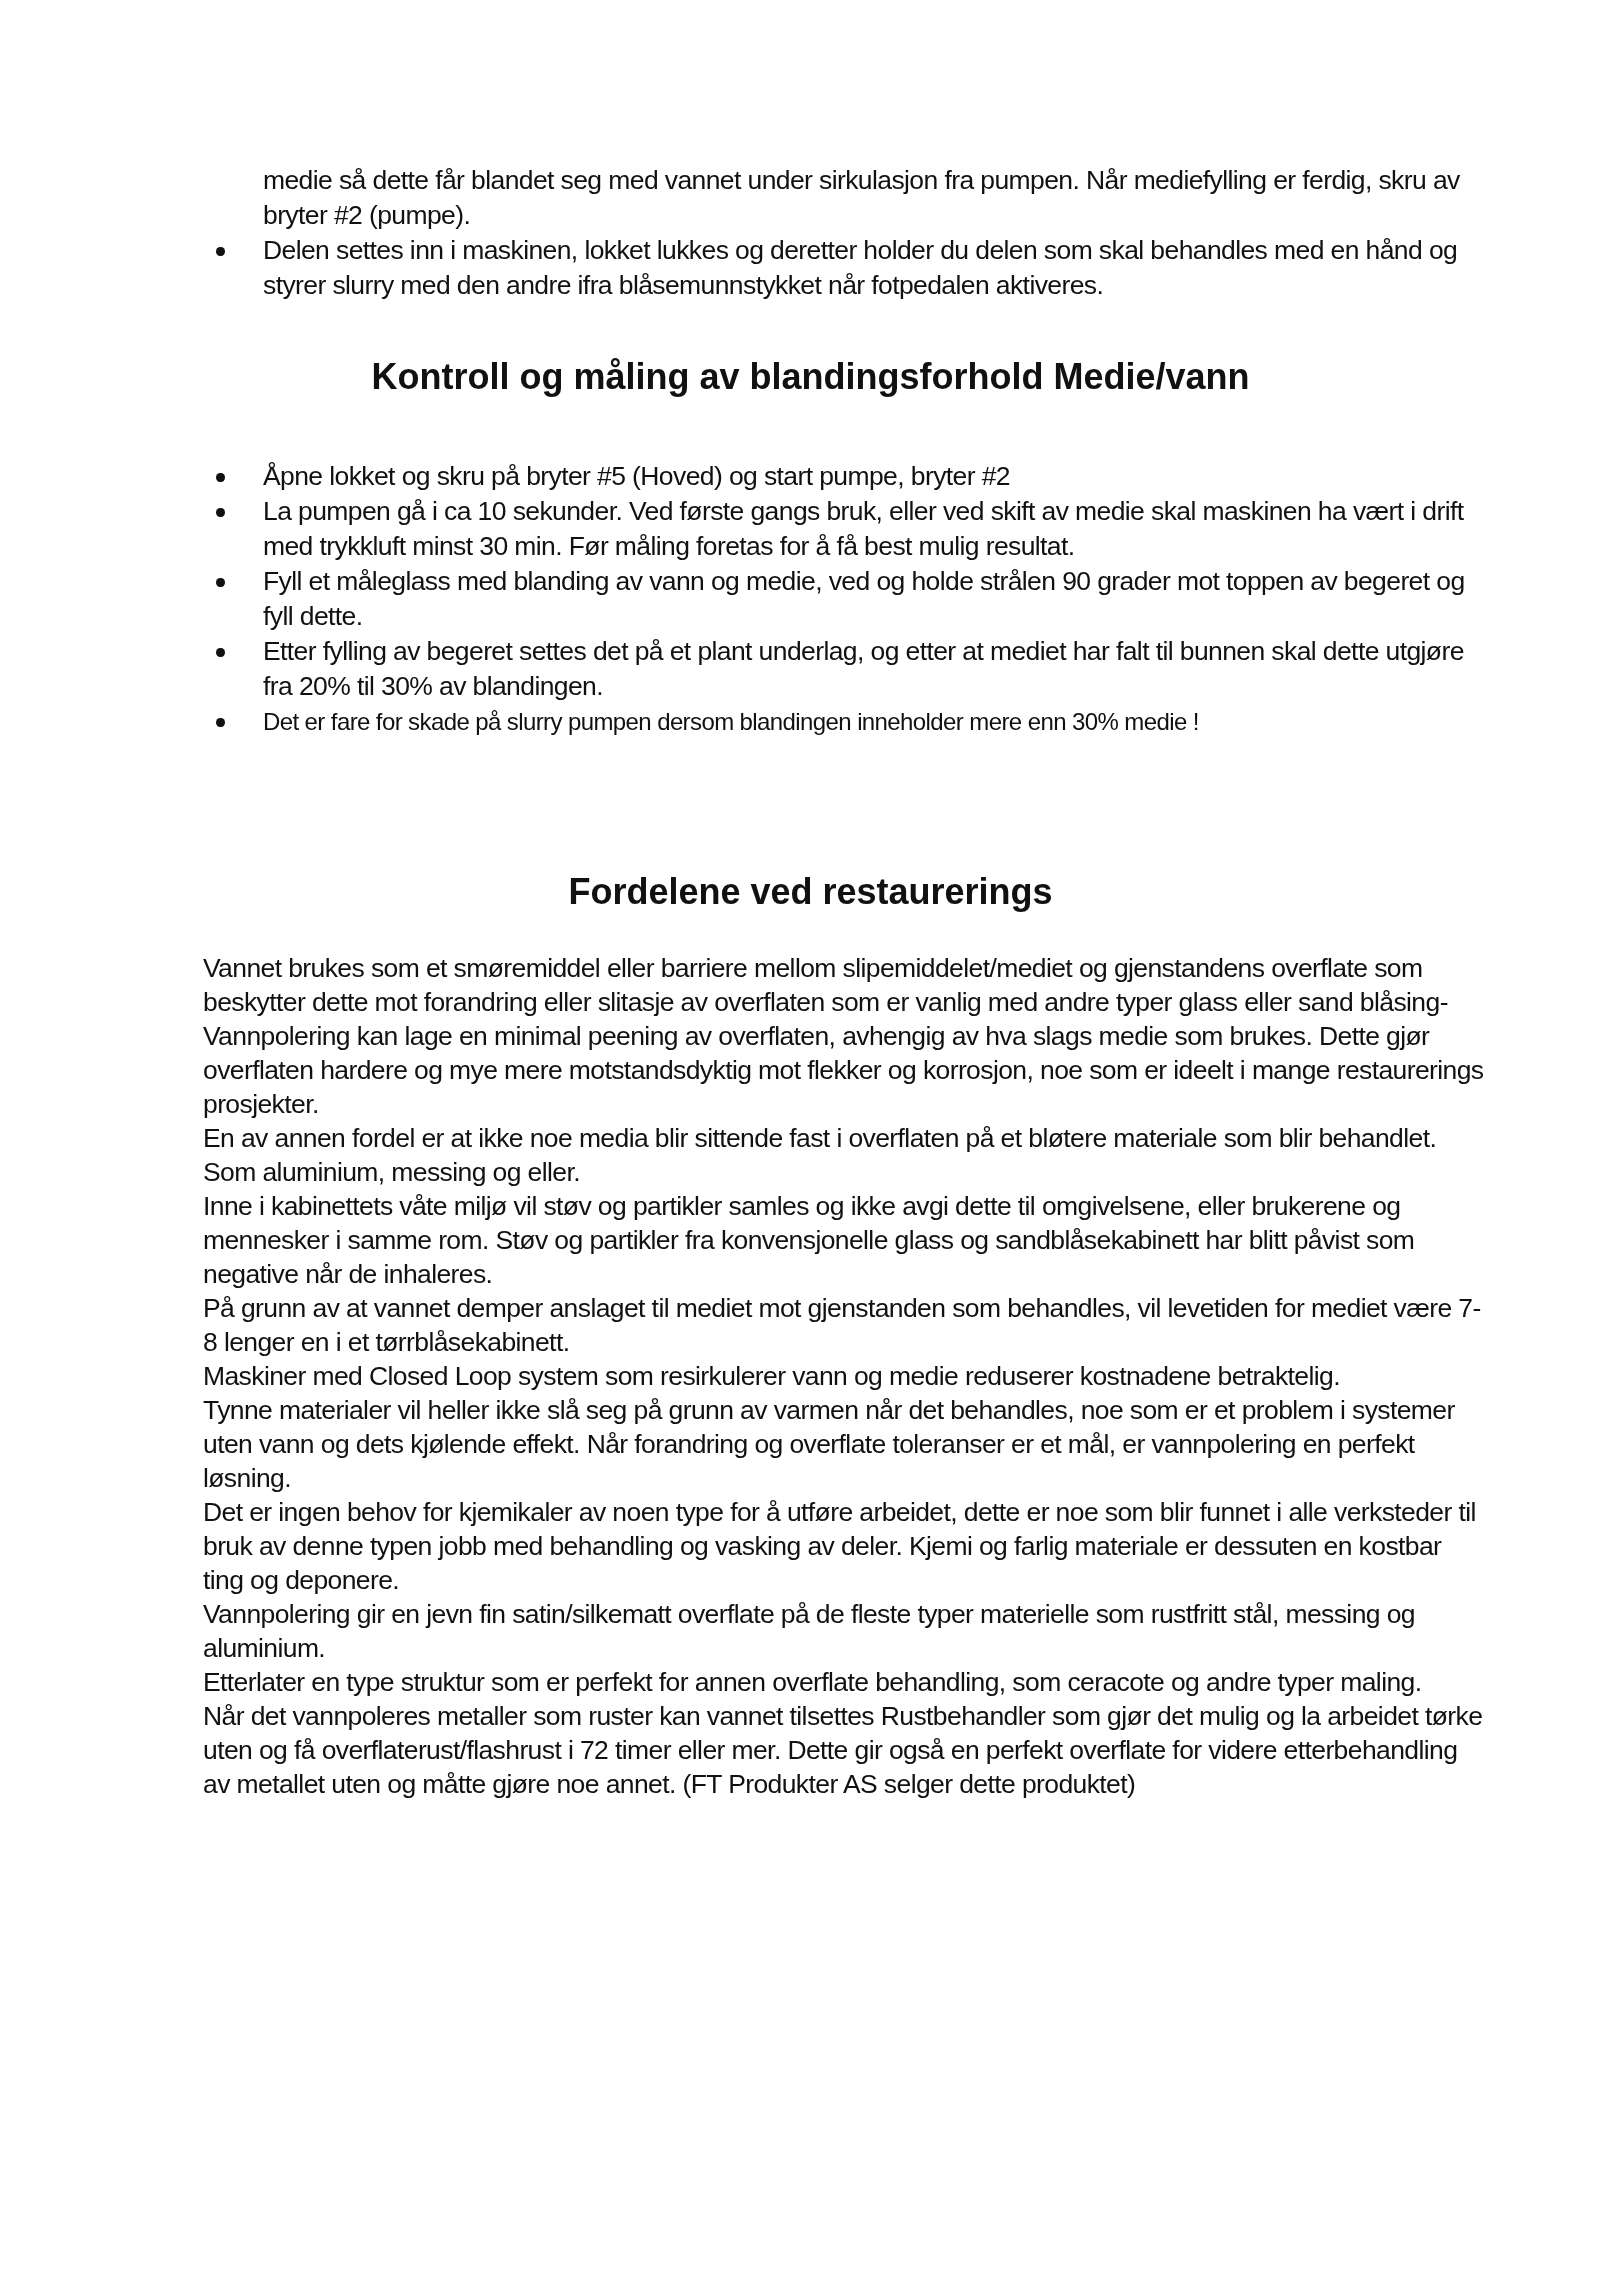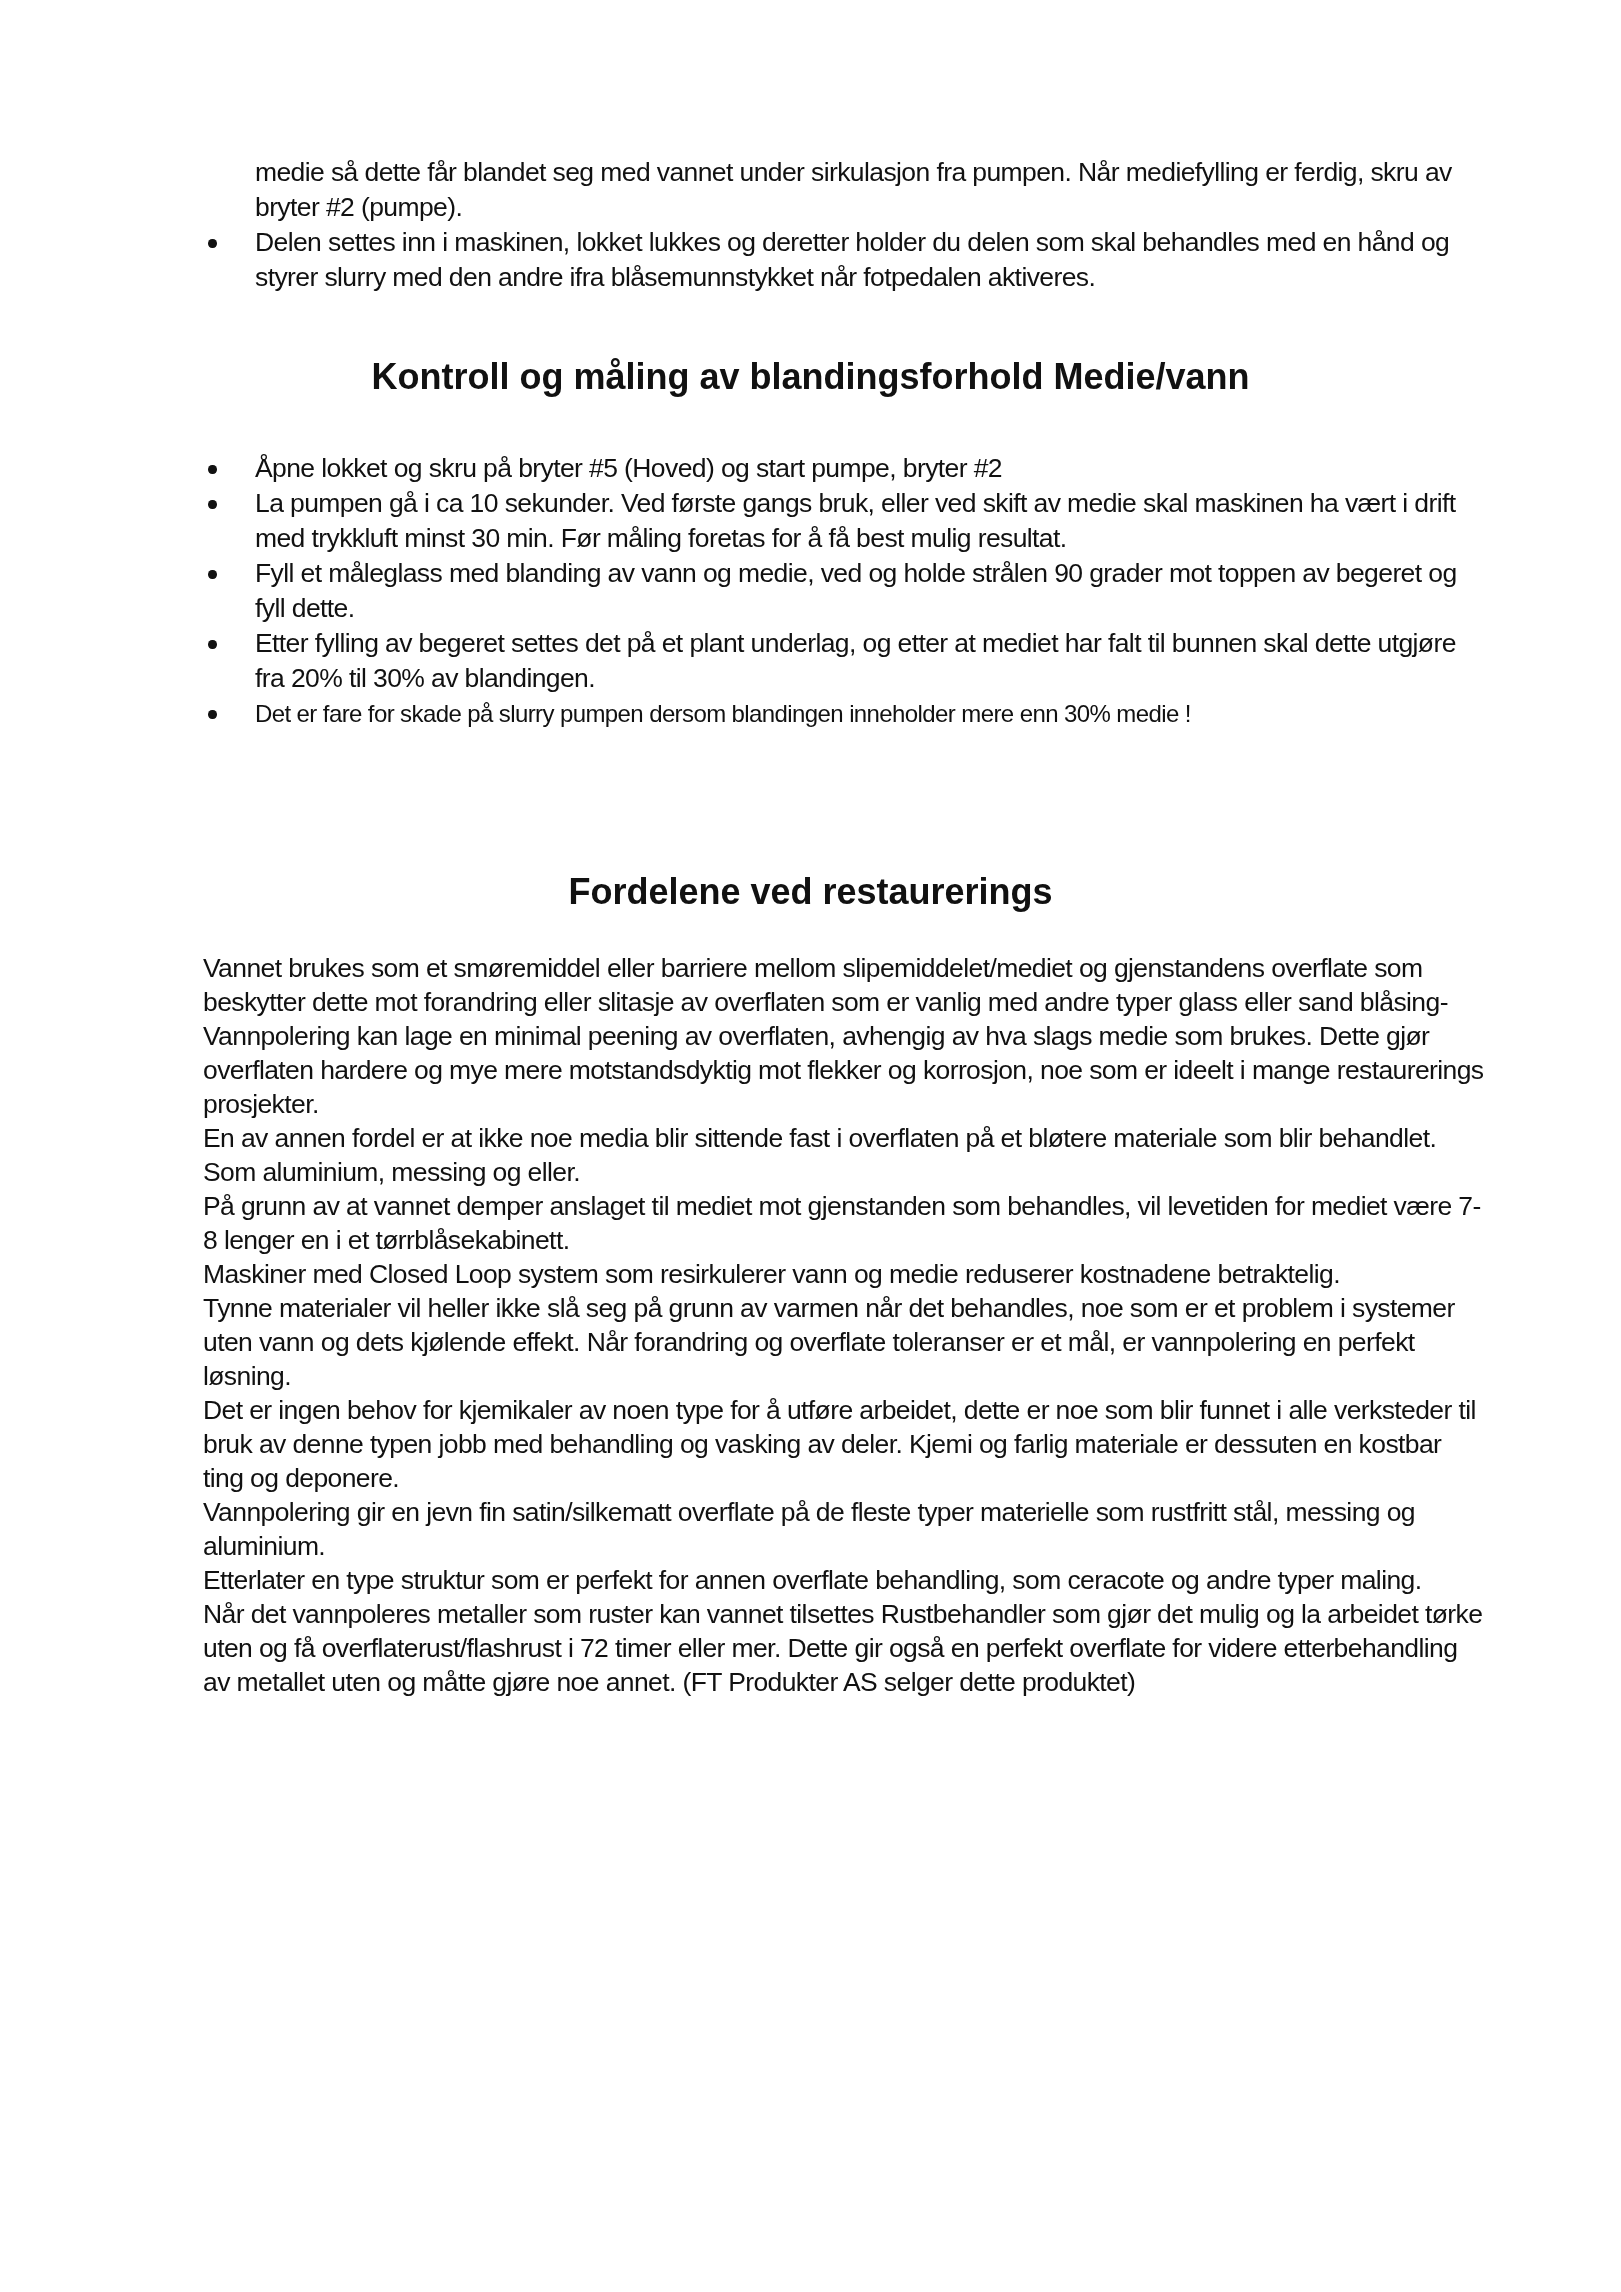--- a/index.html
+++ b/index.html
@@ -13,21 +13,21 @@
     }
     .page {
       position: absolute;
       left: 0; top: 0;
       width: 1621px; height: 2293px;
     }
     .bullets {
       position: absolute;
       left: 206px;
       width: 1274px;
-      margin: 0; padding: 0;
+      margin: 8px; padding: 0;
       list-style: none;
       font-size: 26.5px;
       line-height: 35px;
       transform-origin: left top;
     }
     .bullets li {
       position: relative;
       padding-left: 49px;
       margin: 0;
     }
@@ -98,20 +98,21 @@
       <span>Det er fare for skade på slurry pumpen dersom blandingen inneholder mere enn 30% medie !</span>
     </li>
   </ul>
 
   <h2 class="heading" style="top:870px;">Fordelene ved restaurerings</h2>
 
   <div class="para narrow" style="top:951px;">
     <p>Vannet brukes som et smøremiddel eller barriere mellom slipemiddelet/mediet og gjenstandens overflate som beskytter dette mot forandring eller slitasje av overflaten som er vanlig med andre typer glass eller sand blåsing-</p>
     <p>Vannpolering kan lage en minimal peening av overflaten, avhengig av hva slags medie som brukes. Dette gjør overflaten hardere og mye mere motstandsdyktig mot flekker og korrosjon, noe som er ideelt i mange restaurerings prosjekter.</p>
     <p>En av annen fordel er at ikke noe media blir sittende fast i overflaten på et bløtere materiale som blir behandlet. Som aluminium, messing og eller.</p>
+    <p>Inne i kabinettets våte miljø vil støv og partikler samles og ikke avgi dette til omgivelsene, eller brukerene og mennesker i samme rom. Støv og partikler fra konvensjonelle glass og sandblåsekabinett har blitt påvist som negative når de inhaleres.</p>
     <p>På grunn av at vannet demper anslaget til mediet mot gjenstanden som behandles, vil levetiden for mediet være 7-8 lenger en i et tørrblåsekabinett.</p>
     <p>Maskiner med Closed Loop system som resirkulerer vann og medie reduserer kostnadene betraktelig.</p>
     <p>Tynne materialer vil heller ikke slå seg på grunn av varmen når det behandles, noe som er et problem i systemer uten vann og dets kjølende effekt. Når forandring og overflate toleranser er et mål, er vannpolering en perfekt løsning.</p>
     <p>Det er ingen behov for kjemikaler av noen type for å utføre arbeidet, dette er noe som blir funnet i alle verksteder til bruk av denne typen jobb med behandling og vasking av deler. Kjemi og farlig materiale er dessuten en kostbar ting og deponere.</p>
     <p>Vannpolering gir en jevn fin satin/silkematt overflate på de fleste typer materielle som rustfritt stål, messing og aluminium.</p>
     <p>Etterlater en type struktur som er perfekt for annen overflate behandling, som ceracote og andre typer maling.</p>
     <p>Når det vannpoleres metaller som ruster kan vannet tilsettes Rustbehandler som gjør det mulig og la arbeidet tørke uten og få overflaterust/flashrust i 72 timer eller mer. Dette gir også en perfekt overflate for videre etterbehandling av metallet uten og måtte gjøre noe annet. (FT Produkter AS selger dette produktet)</p>
   </div>
 
 </div>

